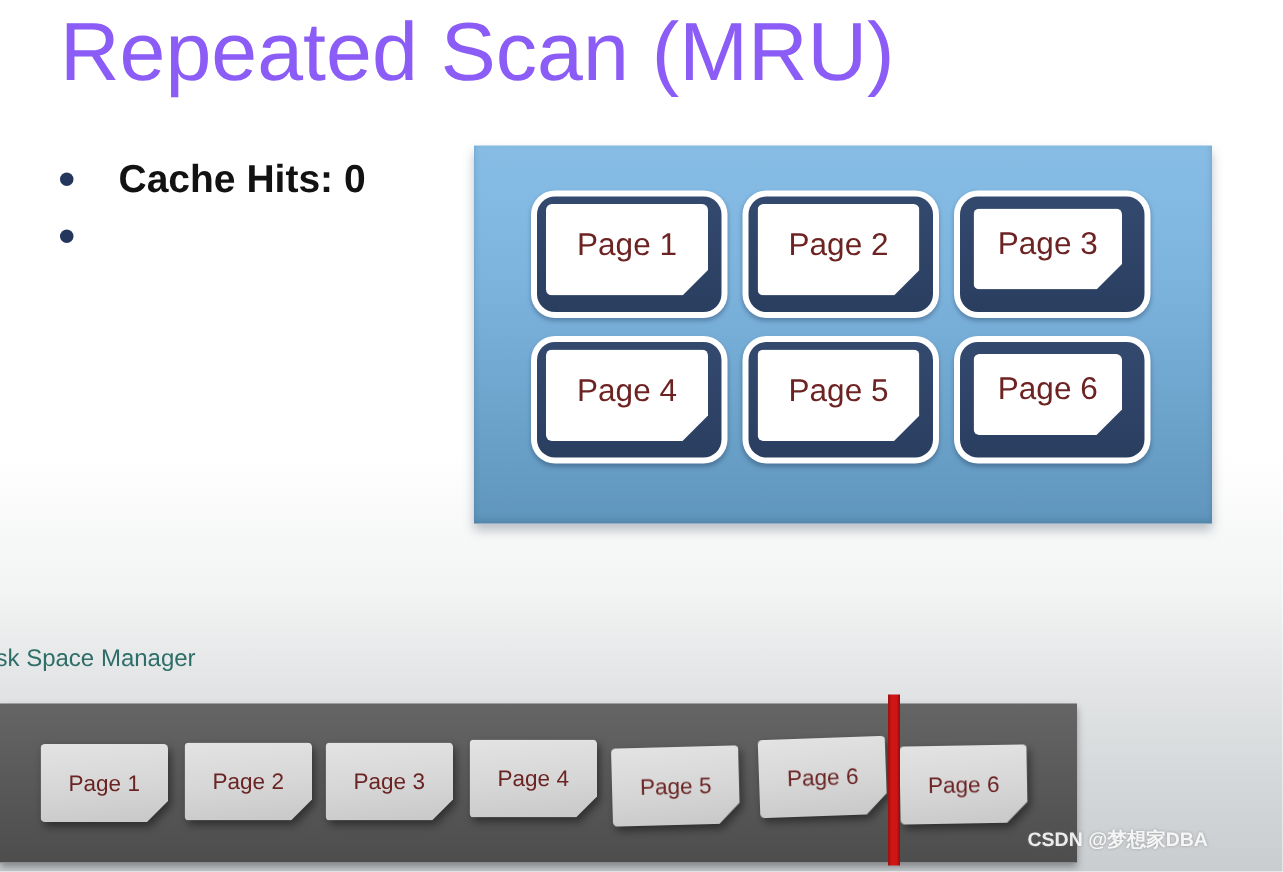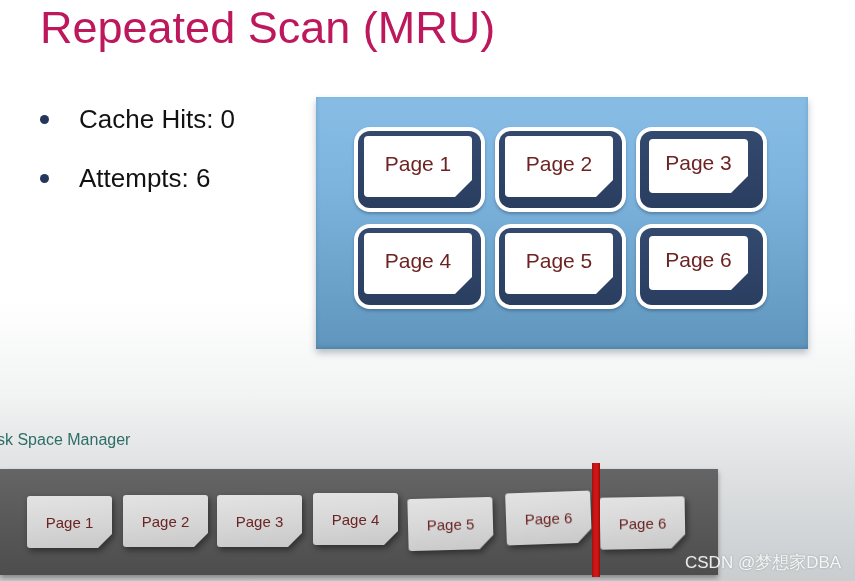--- a/index.html
+++ b/index.html
@@ -9,26 +9,26 @@
     font-family: "Liberation Sans", sans-serif;
     background: linear-gradient(180deg,
       #ffffff 0%, #ffffff 52%,
       #f2f3f3 68%, #e3e5e6 78%,
       #d4d7d9 90%, #c9cdd0 100%);
   }
 
   
   .slide-title {
     position: absolute; left: 40px; top: 2px;
-    font-size: 45px; font-weight: 400; color: #be185d;
+    font-size: 55px; font-weight: 400; color: #8b5cf6;
     letter-spacing: 0px; white-space: nowrap;
   }
   .bullet-list {
     position: absolute; left: 40px; top: 104px;
-    display: flex; flex-direction: column; gap: 28px;
+    display: flex; flex-direction: column; gap: 18px; font-weight: bold;
   }
   .bullet-item { display: flex; align-items: center; }
   .bullet-dot {
     width: 9px; height: 9px; border-radius: 50%;
     background: #24365c; margin-right: 30px; flex: 0 0 auto;
   }
   .bullet-text { font-size: 26px; color: #121212; white-space: nowrap; }
 
   
   .buffer-panel {
@@ -105,38 +105,37 @@
   .red-marker {
     position: absolute; left: 592px; top: 463px;
     width: 8px; height: 114px;
     background: linear-gradient(90deg, #9c1010 0%, #cf1515 30%, #cf1515 72%, #8e0d0d 100%);
     z-index: 5;
   }
 
   
   .watermark {
     position: absolute; left: 685px; top: 551px;
-    font-size: 17px; color: rgba(255,255,255,0.88);
+    font-size: 13px; color: rgba(255,255,255,0.88);
     text-shadow: 0 0 2px rgba(120,120,120,0.6);
-    white-space: nowrap; z-index: 6;
+    white-space: nowrap; z-index: 6; font-weight: bold;
   }
 </style>
 </head>
 <body>
 
 <div class="slide-title">Repeated Scan (MRU)</div>
 
 <div class="bullet-list">
   <div class="bullet-item">
     <span class="bullet-dot"></span>
     <span class="bullet-text">Cache Hits: 0</span>
   </div>
   <div class="bullet-item">
     <span class="bullet-dot"></span>
-    <span class="bullet-text">Attempts: 6</span>
   </div>
 </div>
 
 <div class="buffer-panel">
   <div class="bp-grid">
     <div class="bp-card thin">
       <div class="bp-navy"></div>
       <div class="bp-face">
         <span class="bp-label">Page 1</span>
       </div>

